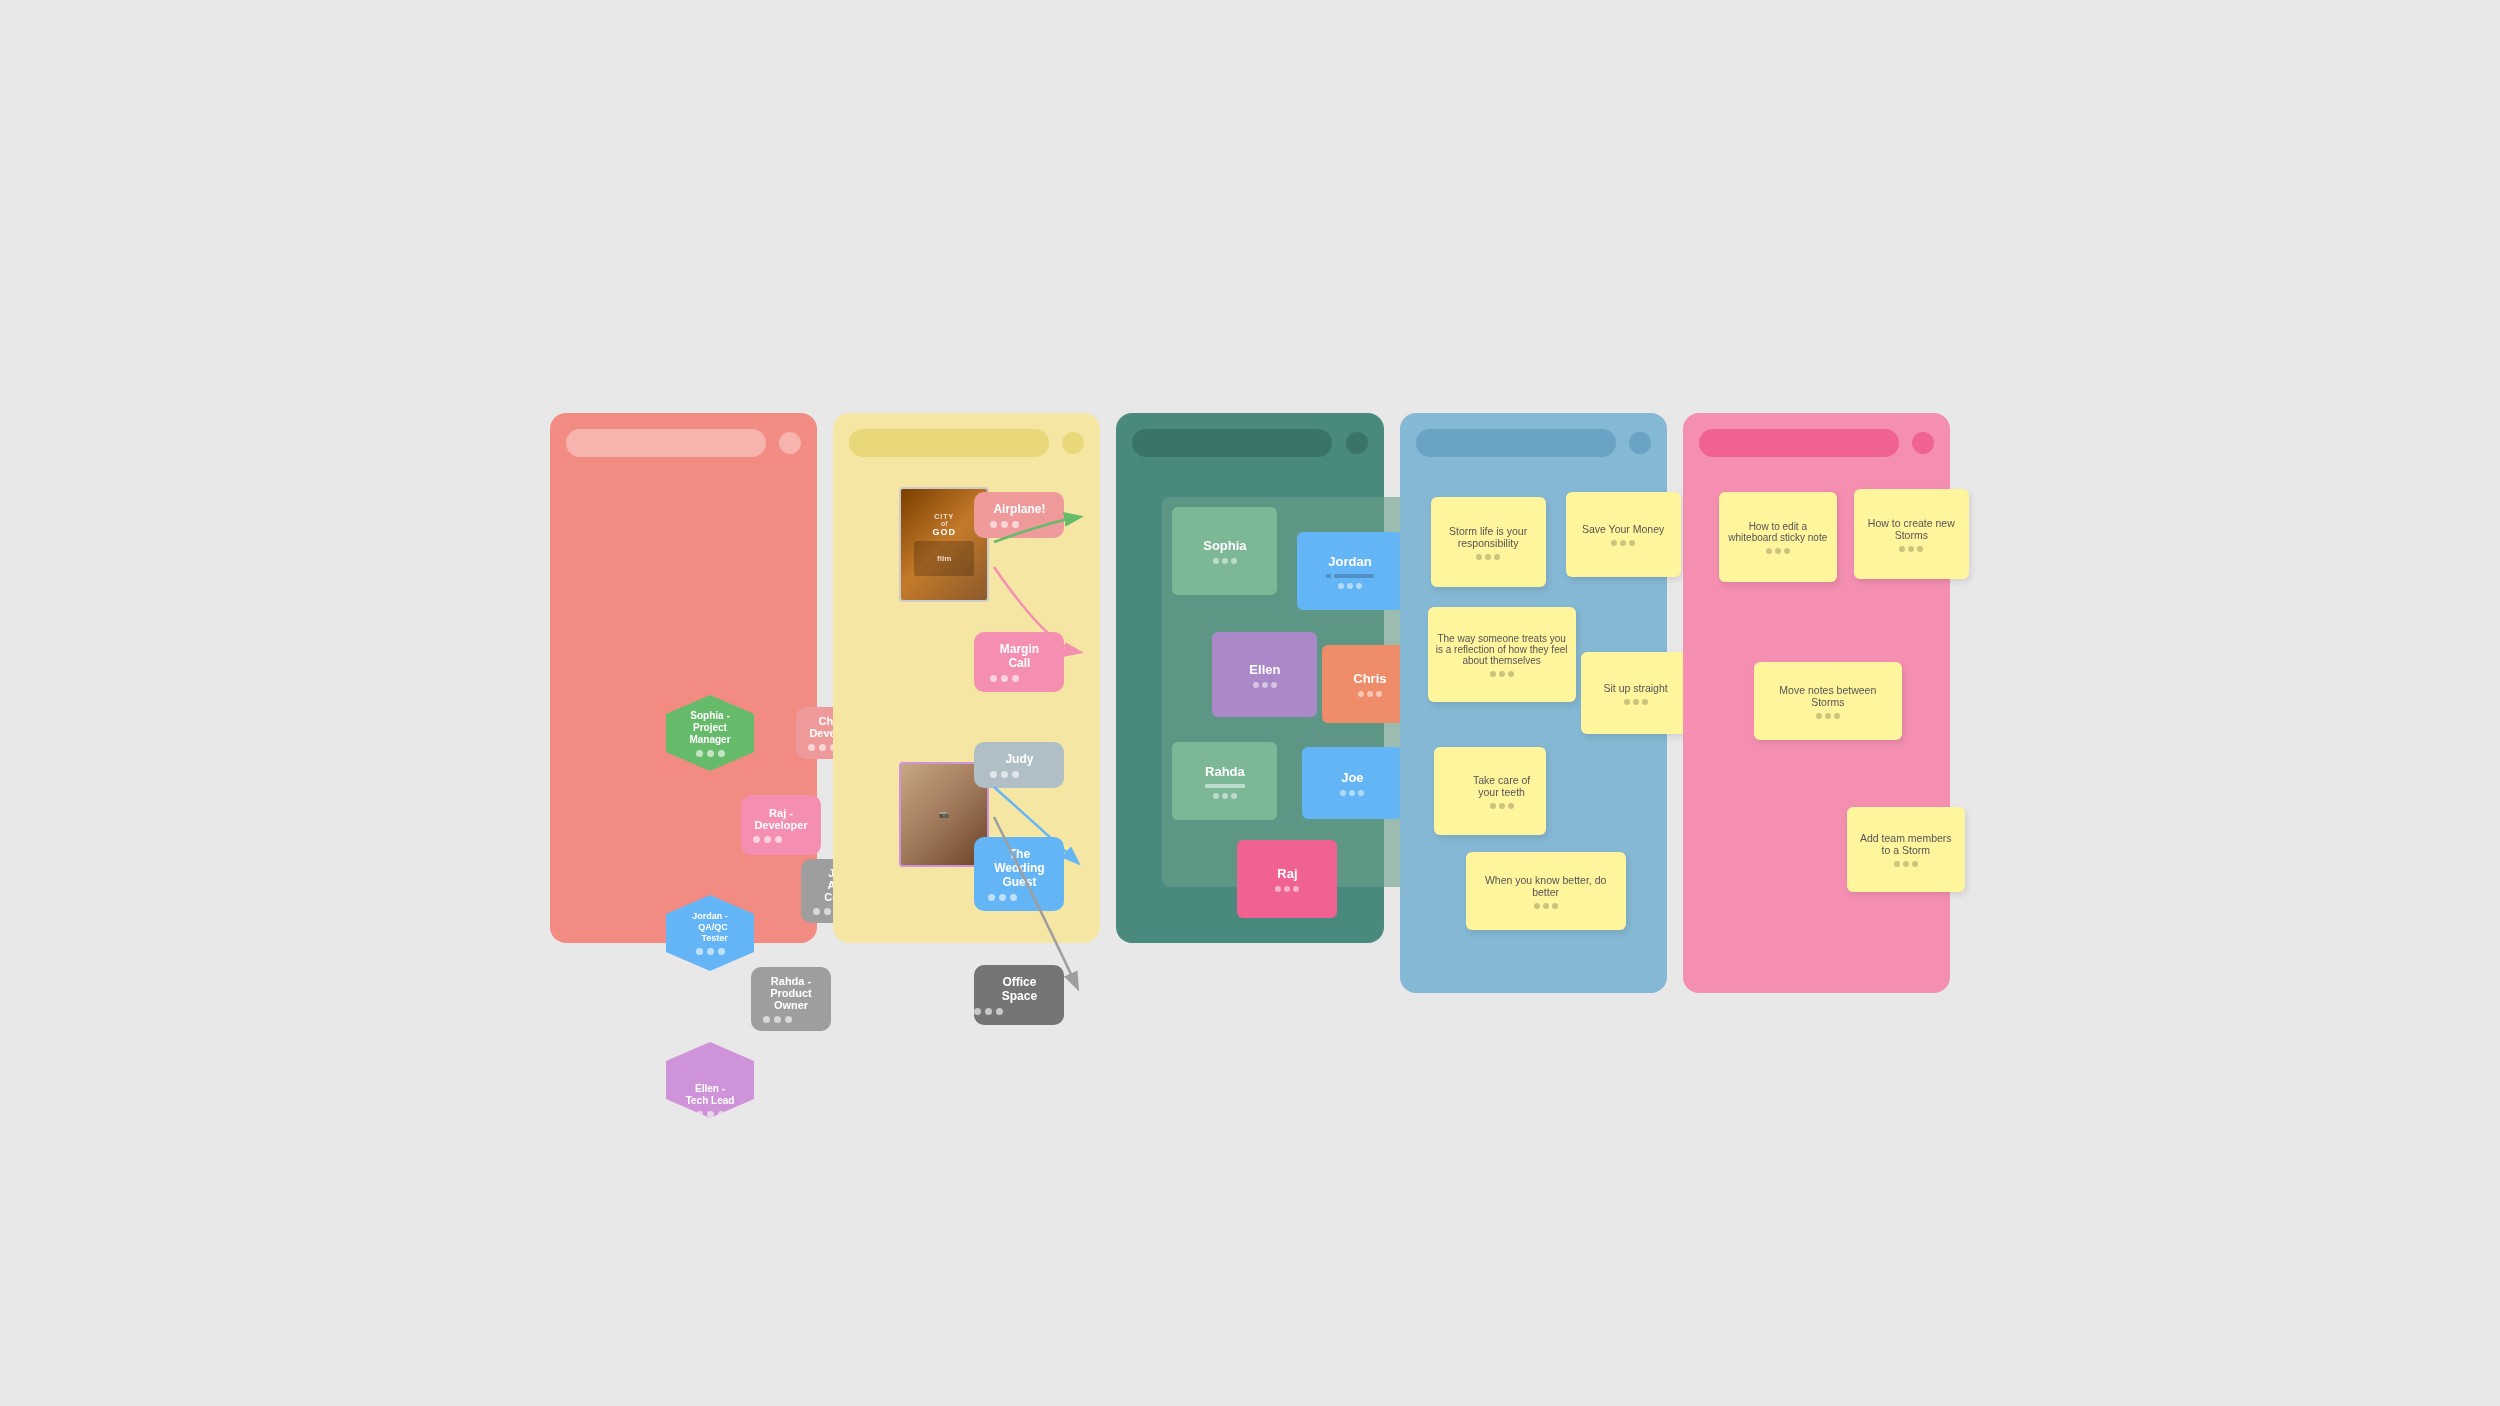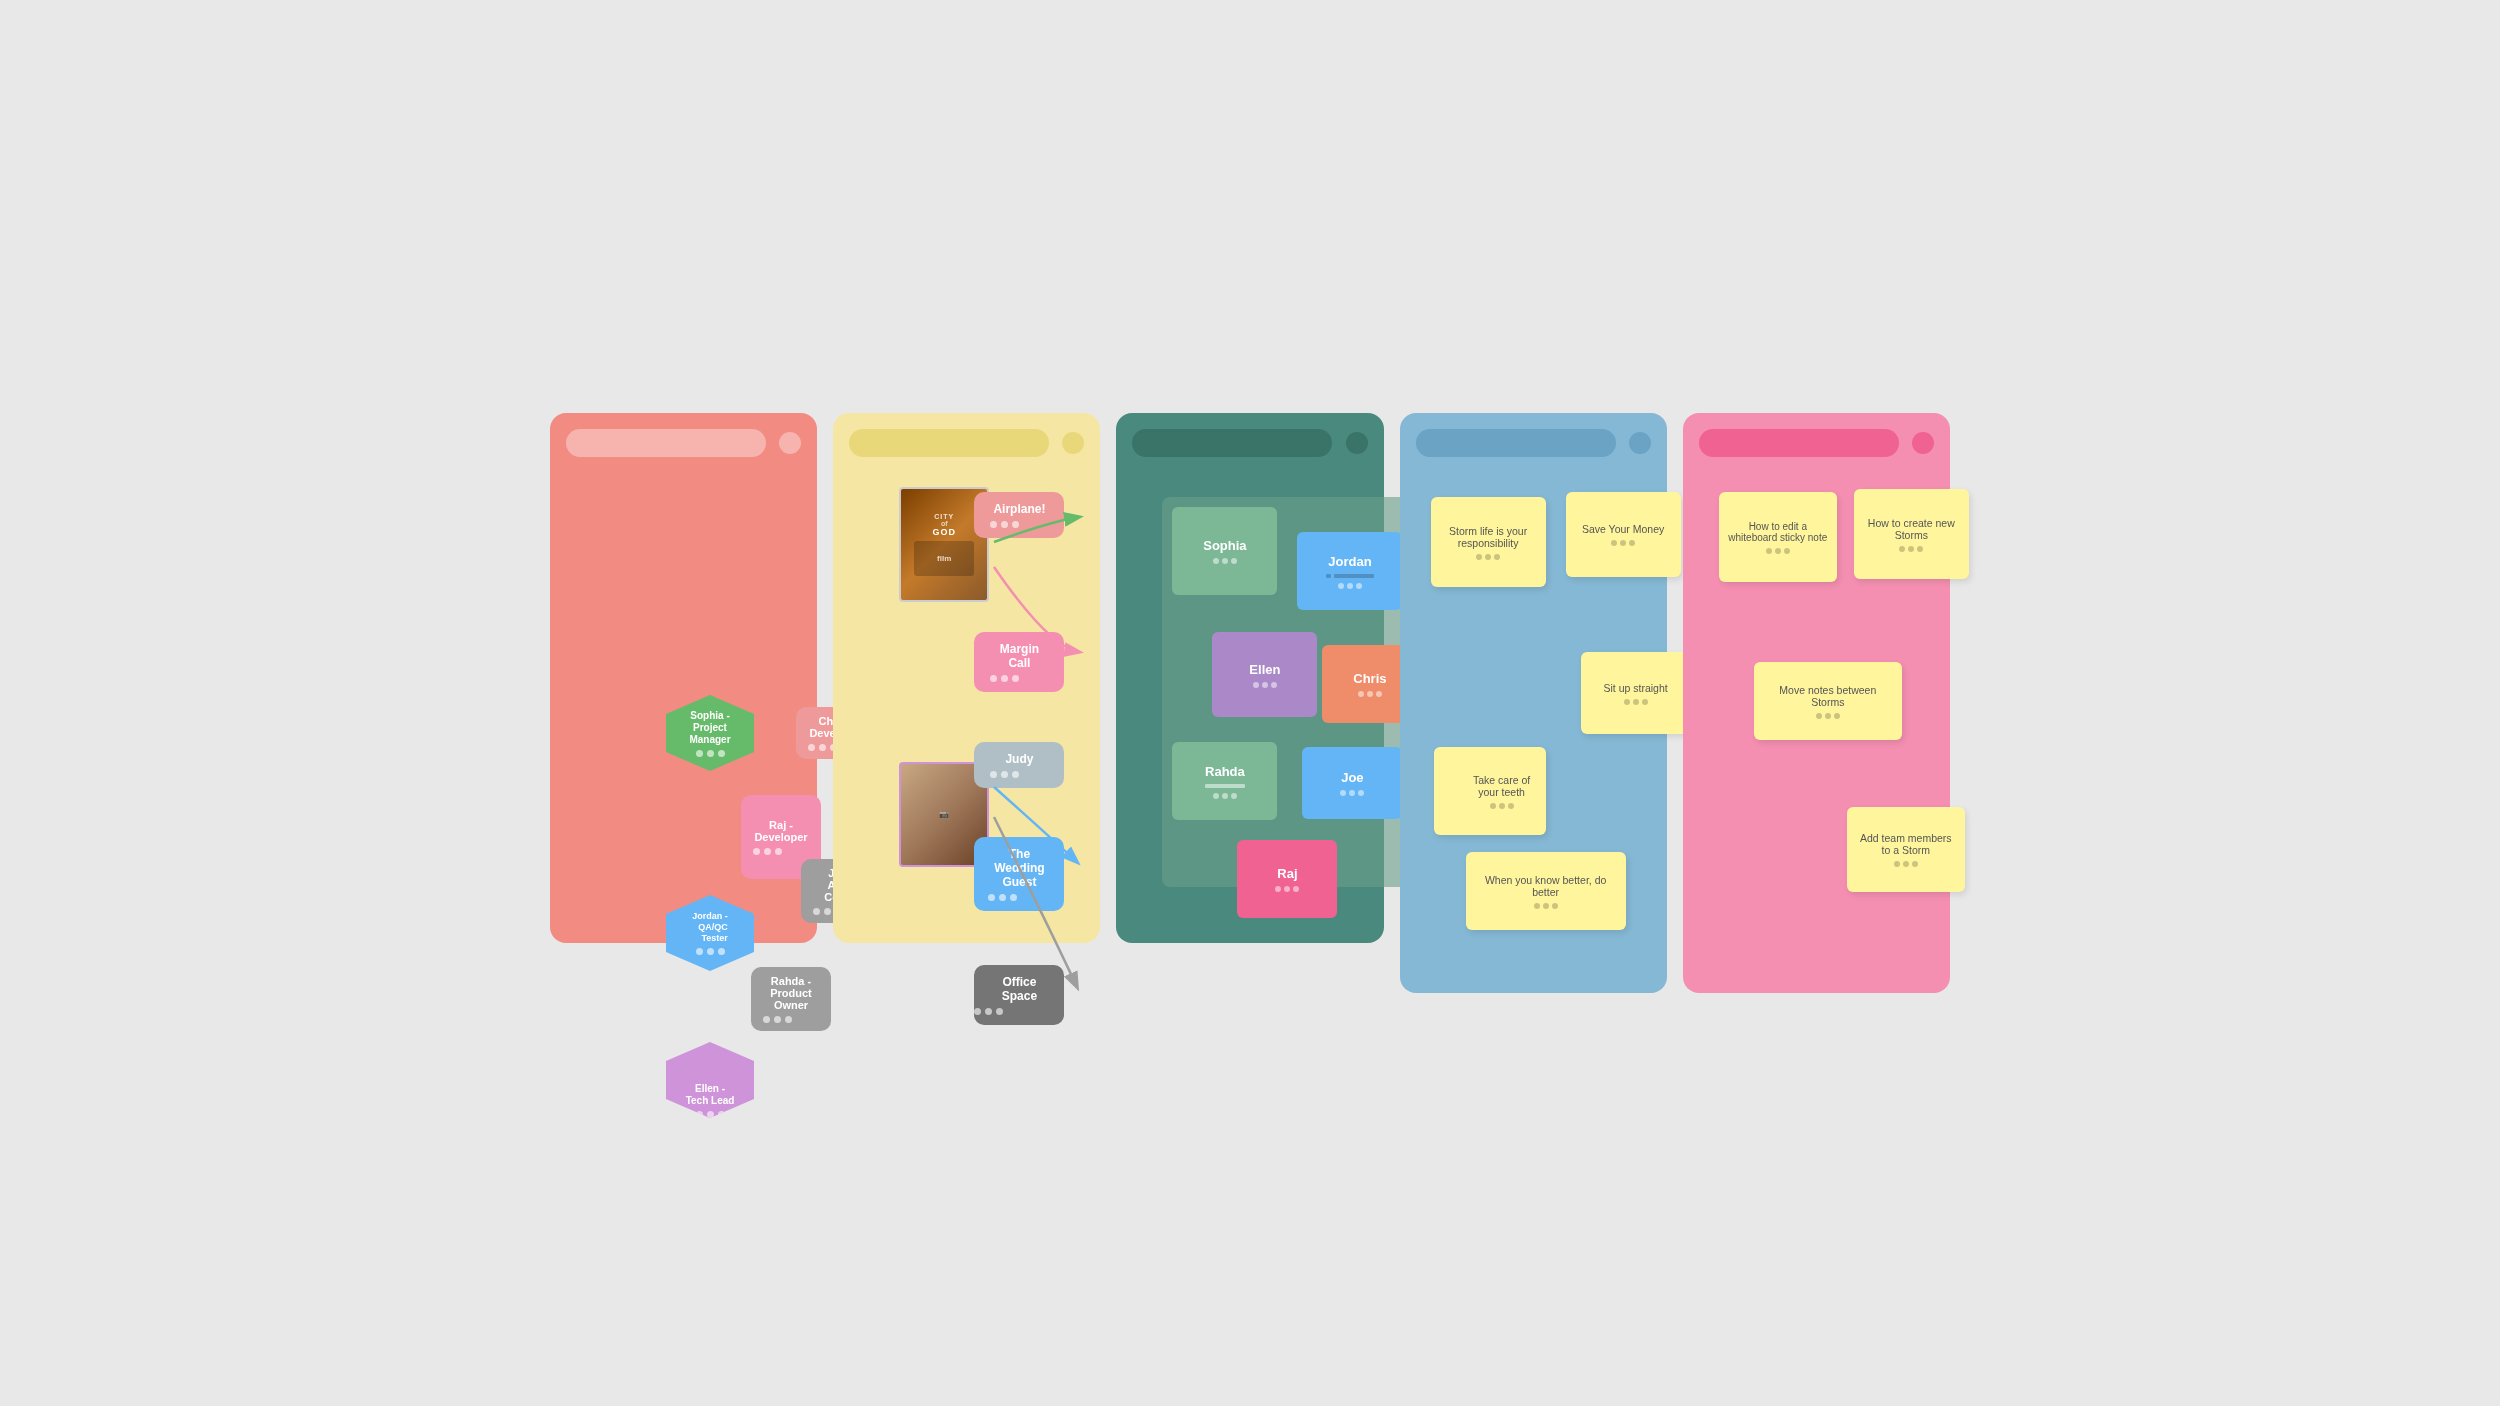--- a/index.html
+++ b/index.html
@@ -175,21 +175,21 @@
 
       <div style="background:#ef9a9a; border-radius:10px; padding:8px 12px; position:absolute; left:230px; top:230px; min-width:80px; text-align:center; font-size:11px; font-weight:700; color:white;">
         Chris -<br>Developer
         <div class="node-dots">
             <div class="node-dot"></div>
             <div class="node-dot"></div>
             <div class="node-dot"></div>
           </div>
       </div>
 
-      <div style="background:#f48fb1; border-radius:10px; padding:24px 12px; position:absolute; left:175px; top:318px; min-width:80px; text-align:center; font-size:11px; font-weight:700; color:white;">
+      <div style="background:#f48fb1; border-radius:10px; padding:12px 12px; position:absolute; left:175px; top:318px; min-width:80px; text-align:center; font-size:11px; font-weight:700; color:white;">
         Raj -<br>Developer
         <div class="node-dots">
             <div class="node-dot"></div>
             <div class="node-dot"></div>
             <div class="node-dot"></div>
           </div>
       </div>
 
       <div style="background:#9e9e9e; border-radius:10px; padding:8px 12px; position:absolute; left:235px; top:382px; min-width:80px; text-align:center; font-size:11px; font-weight:700; color:white;">
         Joe -<br>Agile<br>Coach
@@ -419,20 +419,28 @@
 
       <div class="board4-sticky" style="left:150px; top:15px; width:115px; height:85px;">
         <span>Save Your Money</span>
         <div class="b4s-dots">
             <div class="b4s-dot"></div>
             <div class="b4s-dot"></div>
             <div class="b4s-dot"></div>
           </div>
       </div>
 
+      <div class="board4-sticky" style="left:12px; top:130px; width:148px; height:95px;">
+        <span style="font-size:10px;">The way someone treats you is a reflection of how they feel about themselves</span>
+        <div class="b4s-dots">
+            <div class="b4s-dot"></div>
+            <div class="b4s-dot"></div>
+            <div class="b4s-dot"></div>
+          </div>
+      </div>
 
       <div class="board4-sticky" style="left:165px; top:175px; width:110px; height:82px;">
         <span>Sit up straight</span>
         <div class="b4s-dots">
             <div class="b4s-dot"></div>
             <div class="b4s-dot"></div>
             <div class="b4s-dot"></div>
           </div>
       </div>
 

